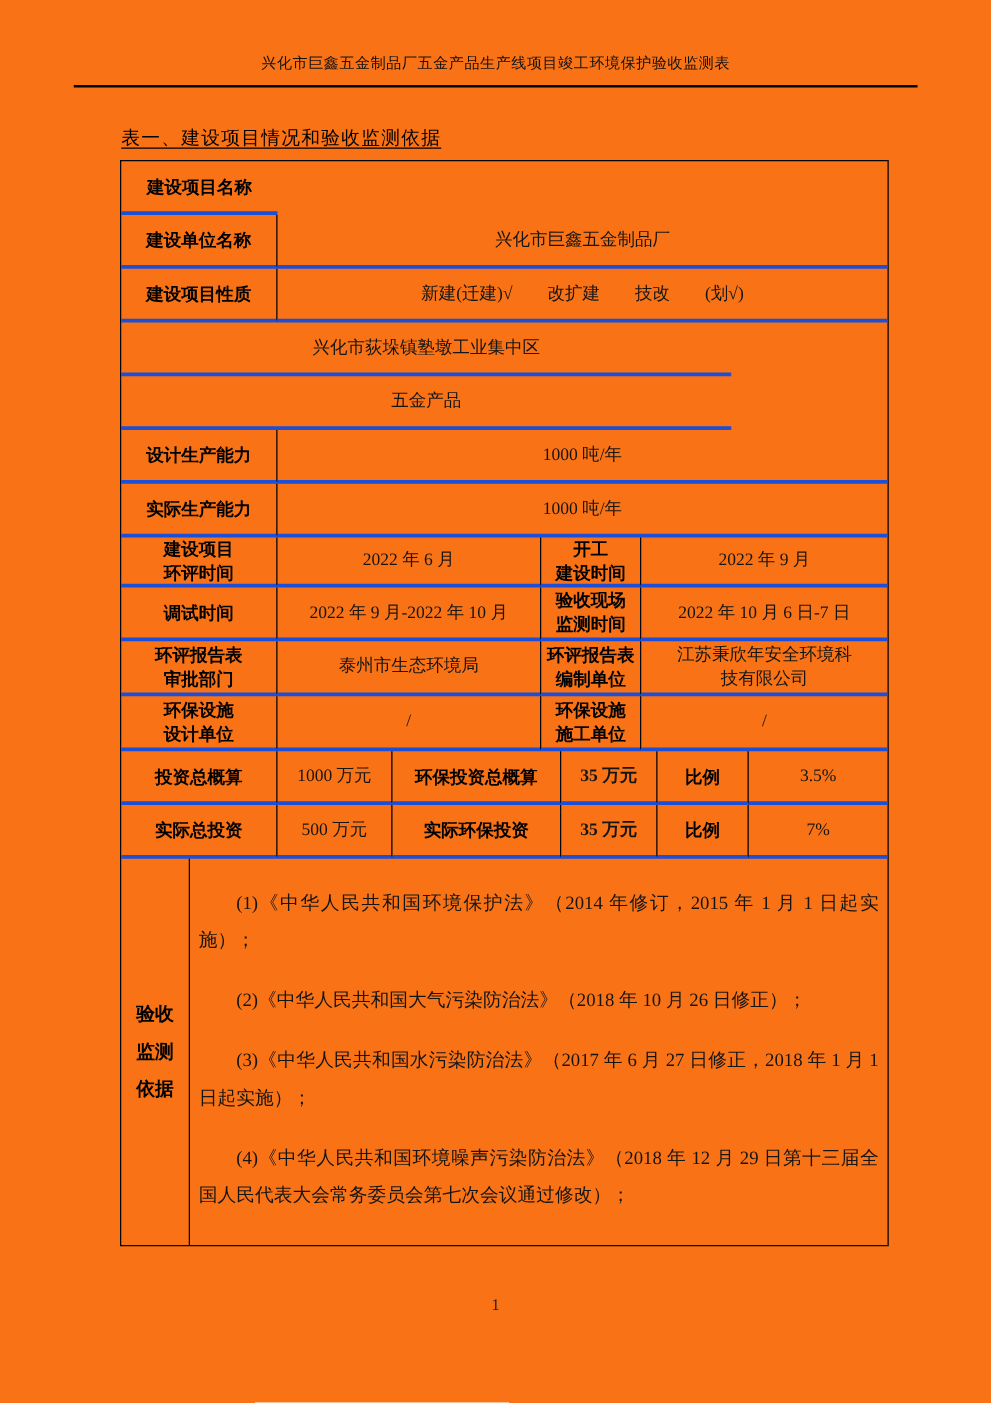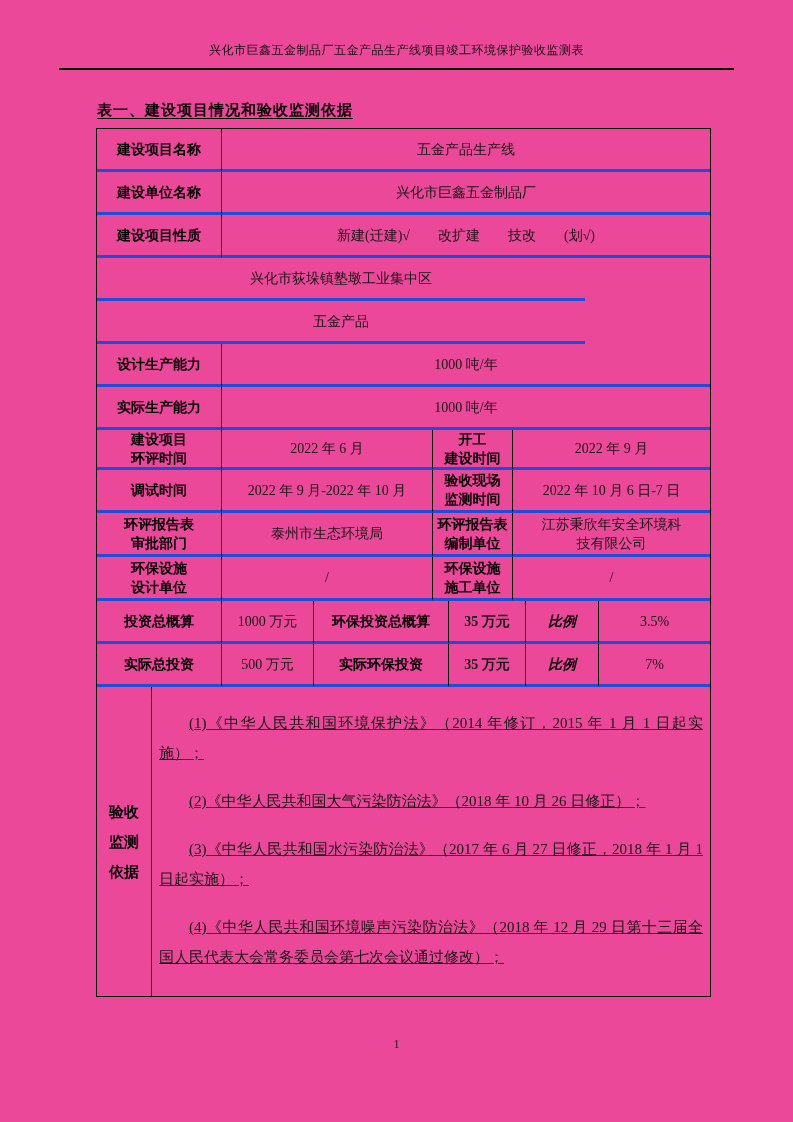--- a/index.html
+++ b/index.html
@@ -1,39 +1,39 @@
 <!DOCTYPE html>
 <html><head>
 <meta charset="utf-8">
 <style>
   * { margin: 0; padding: 0; box-sizing: border-box; }
   html, body { background: #ffffff; }
   .page {
     position: relative;
     width: 793px; height: 1122px;
-    background: #ec4899;
+    background: #f97316;
     color: #000;
     font-family: "Liberation Serif", "DejaVu Serif", serif;
     overflow: hidden;
   }
   .doc-header {
     position: absolute;
     left: 59px; top: 42px; width: 675px;
     text-align: center;
     font-size: 12px;
     letter-spacing: 0.5px;
     color: #111;
     padding-bottom: 9px;
     border-bottom: 2px solid #000;
   }
   .doc-title {
     position: absolute;
     left: 97px; top: 101px;
     font-family: "Liberation Sans", "DejaVu Sans", sans-serif;
-    font-weight: bold;
+    font-weight: normal;
     font-size: 15px;
     letter-spacing: 1px;
     text-decoration: underline;
     text-underline-offset: 3px;
   }
   .tbl {
     position: absolute;
     left: 96px; top: 128px;
     width: 615px;
     border: 1px solid #000;
@@ -54,37 +54,36 @@
   .tr:last-child .td { border-bottom: none; }
   .label {
     font-family: "Liberation Sans", "DejaVu Sans", sans-serif;
     font-weight: bold;
     font-size: 14px;
     line-height: 19px;
   }
   .value { font-size: 14px; line-height: 19px; color: #151515; }
   .h43 { height: 43px; } .h40 { height: 40px; } .h44 { height: 44px; }
   .h309 { height: 309px; }
-  .w55  { width: 55px;  } .w73  { width: 73px; font-style: italic;  } .w77  { width: 77px; font-weight: bold;  }
+  .w55  { width: 55px;  } .w73  { width: 73px;  } .w77  { width: 77px; font-weight: bold;  }
   .w80  { width: 80px;  } .w92  { width: 92px;  } .w111 { width: 111px; text-align: center; }
   .w125 { width: 125px; } .w135 { width: 135px; } .w197 { width: 197px; }
   .w211 { width: 211px; } .w488 { width: 488px; } .w558 { width: 558px; }
   .basis-label { font-size: 15px; line-height: 30px; }
   .basis-content {
     display: block;
     padding: 3px 7px 0 7px;
     text-align: justify;
   }
   .basis-content p {
     font-size: 15px;
     line-height: 30px;
     text-indent: 2em;
     text-align: justify;
     color: #151515;
-    text-decoration: underline;
   }
   .page-num {
     position: absolute;
     left: 0; top: 1036px; width: 100%;
     text-align: center;
     font-size: 13px;
     color: #222;
   }
 </style>
 </head>
@@ -93,21 +92,20 @@
 <div class="page">
 
   <div class="doc-header">兴化市巨鑫五金制品厂五金产品生产线项目竣工环境保护验收监测表</div>
 
   <div class="doc-title">表一、建设项目情况和验收监测依据</div>
 
   <div class="tbl">
 
     <div class="tr h43">
       <div class="td label w125">建设项目名称</div>
-      <div class="td value w488">五金产品生产线</div>
     </div>
 
     <div class="tr h43">
       <div class="td label w125">建设单位名称</div>
       <div class="td value w488">兴化市巨鑫五金制品厂</div>
     </div>
 
     <div class="tr h43">
       <div class="td label w125">建设项目性质</div>
       <div class="td value w488">新建(迁建)√　　改扩建　　技改　　(划√)</div>

